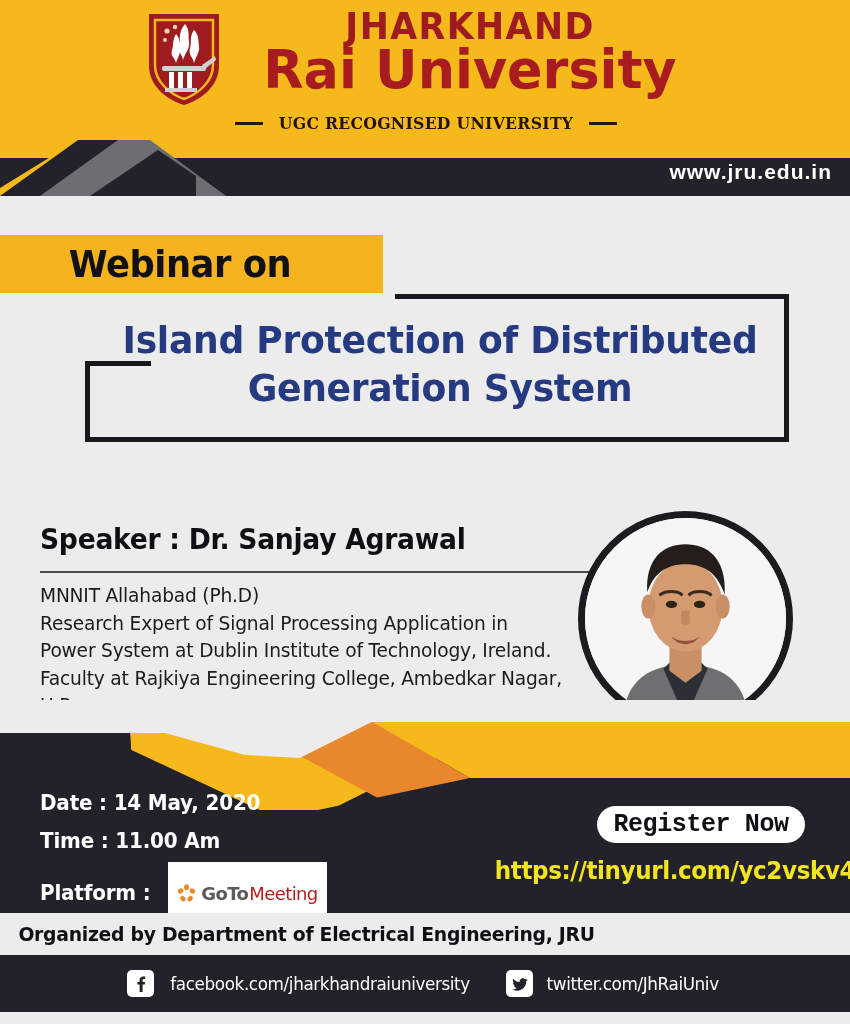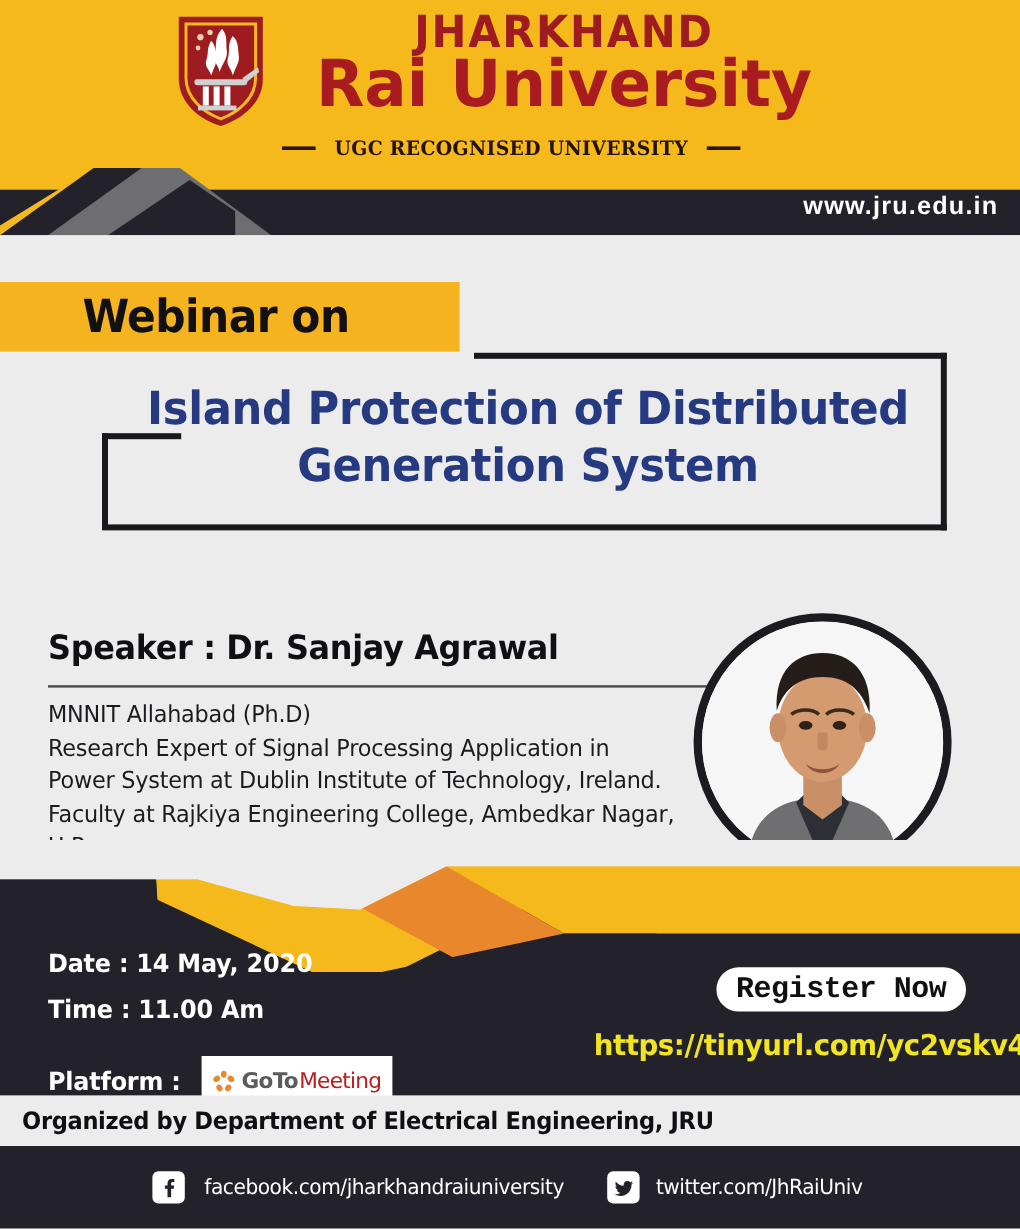--- a/index.html
+++ b/index.html
@@ -264,26 +264,26 @@
     line-height: 38px;
     letter-spacing: -0.2px;
     transform: scaleX(0.95);
     transform-origin: left center;
     white-space: nowrap;
   }
   .platform-row {
     display: flex;
     align-items: center;
     gap: 12px;
-    margin-top: 20px;
+    margin-top: 2px;
   }
   .gotomeeting {
     background: #ffffff;
     height: 30px;
-    padding: 6px 9px;
+    padding: 16px 9px;
     display: flex;
     align-items: center;
     gap: 5px;
   }
   .gtm-mark { width: 19px; height: 19px; flex: 0 0 auto; }
   .gtm-goto {
     font-family: "DejaVu Sans", sans-serif;
     font-weight: bold;
     font-size: 18px;
     color: #5b5b5e;
@@ -340,21 +340,21 @@
     font-size: 20px;
     color: #101014;
     letter-spacing: -0.3px;
     transform: scaleX(0.94);
   }
 
   
   .footer-dark {
     position: absolute;
     left: 0; top: 955px;
-    width: 850px; height: 69px;
+    width: 850px; height: 57px;
     background: #23222a;
     display: flex;
     align-items: center;
     justify-content: center;
     gap: 30px;
   }
   .social {
     display: flex;
     align-items: center;
     gap: 10px;

